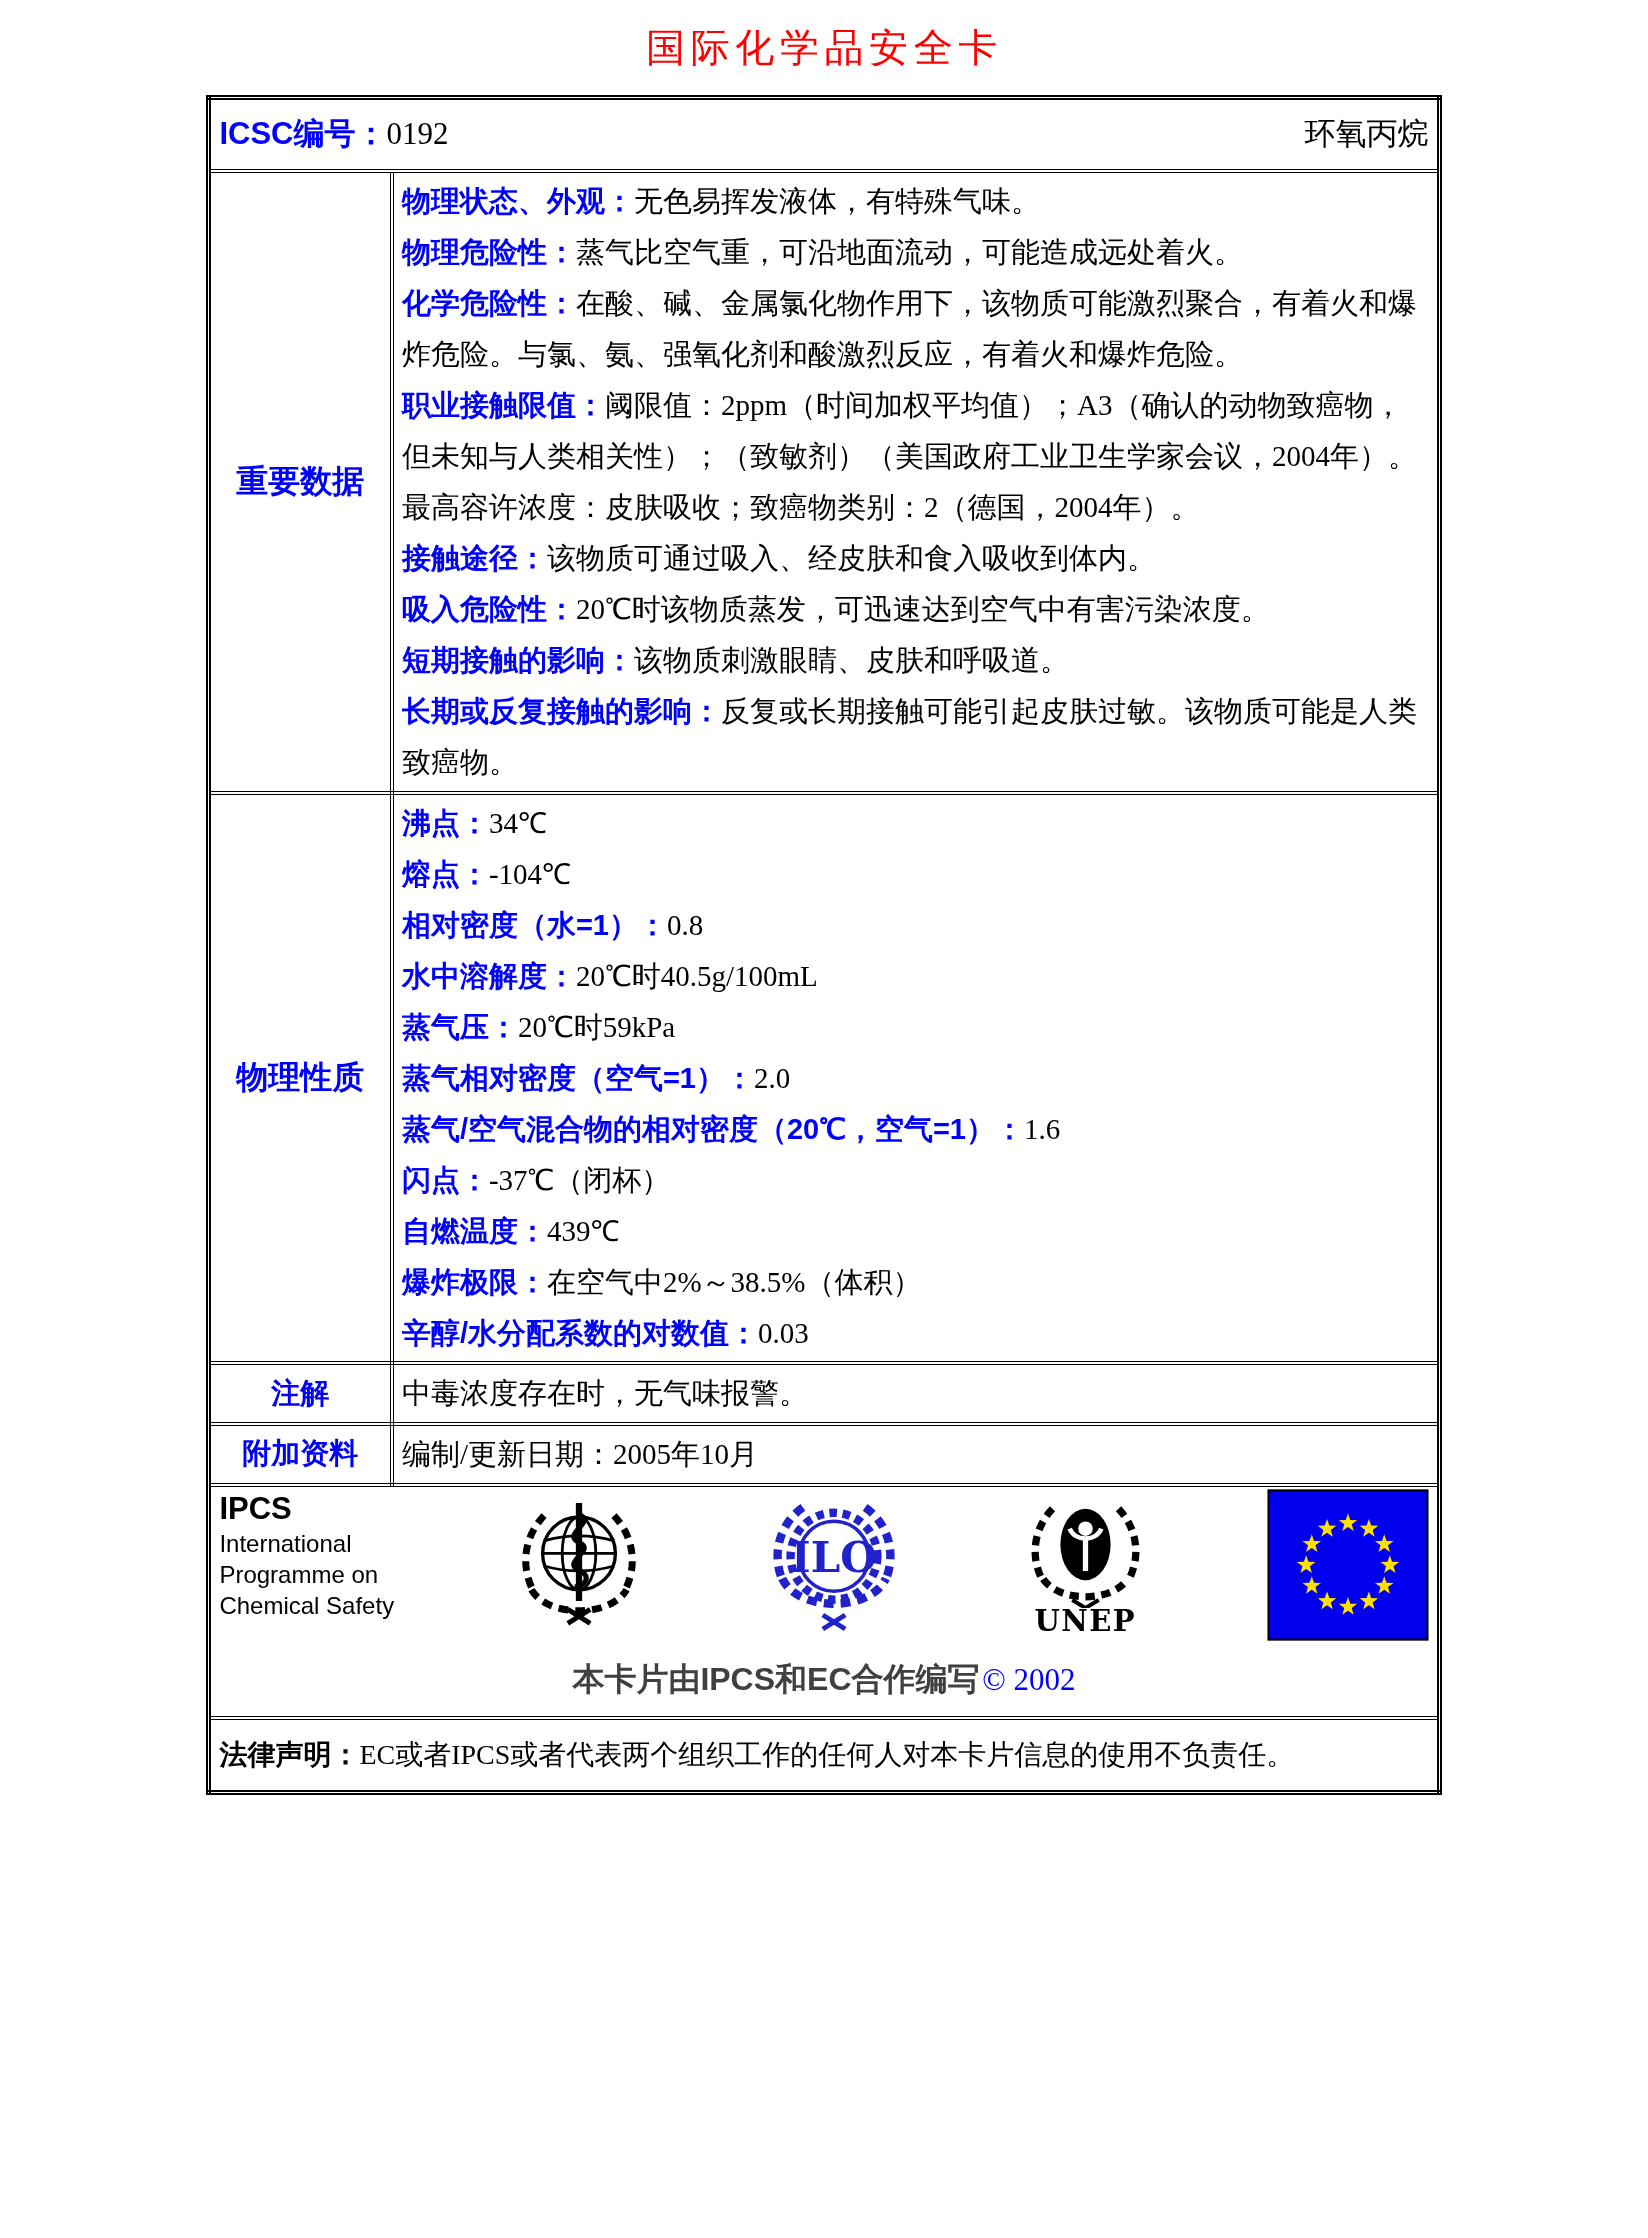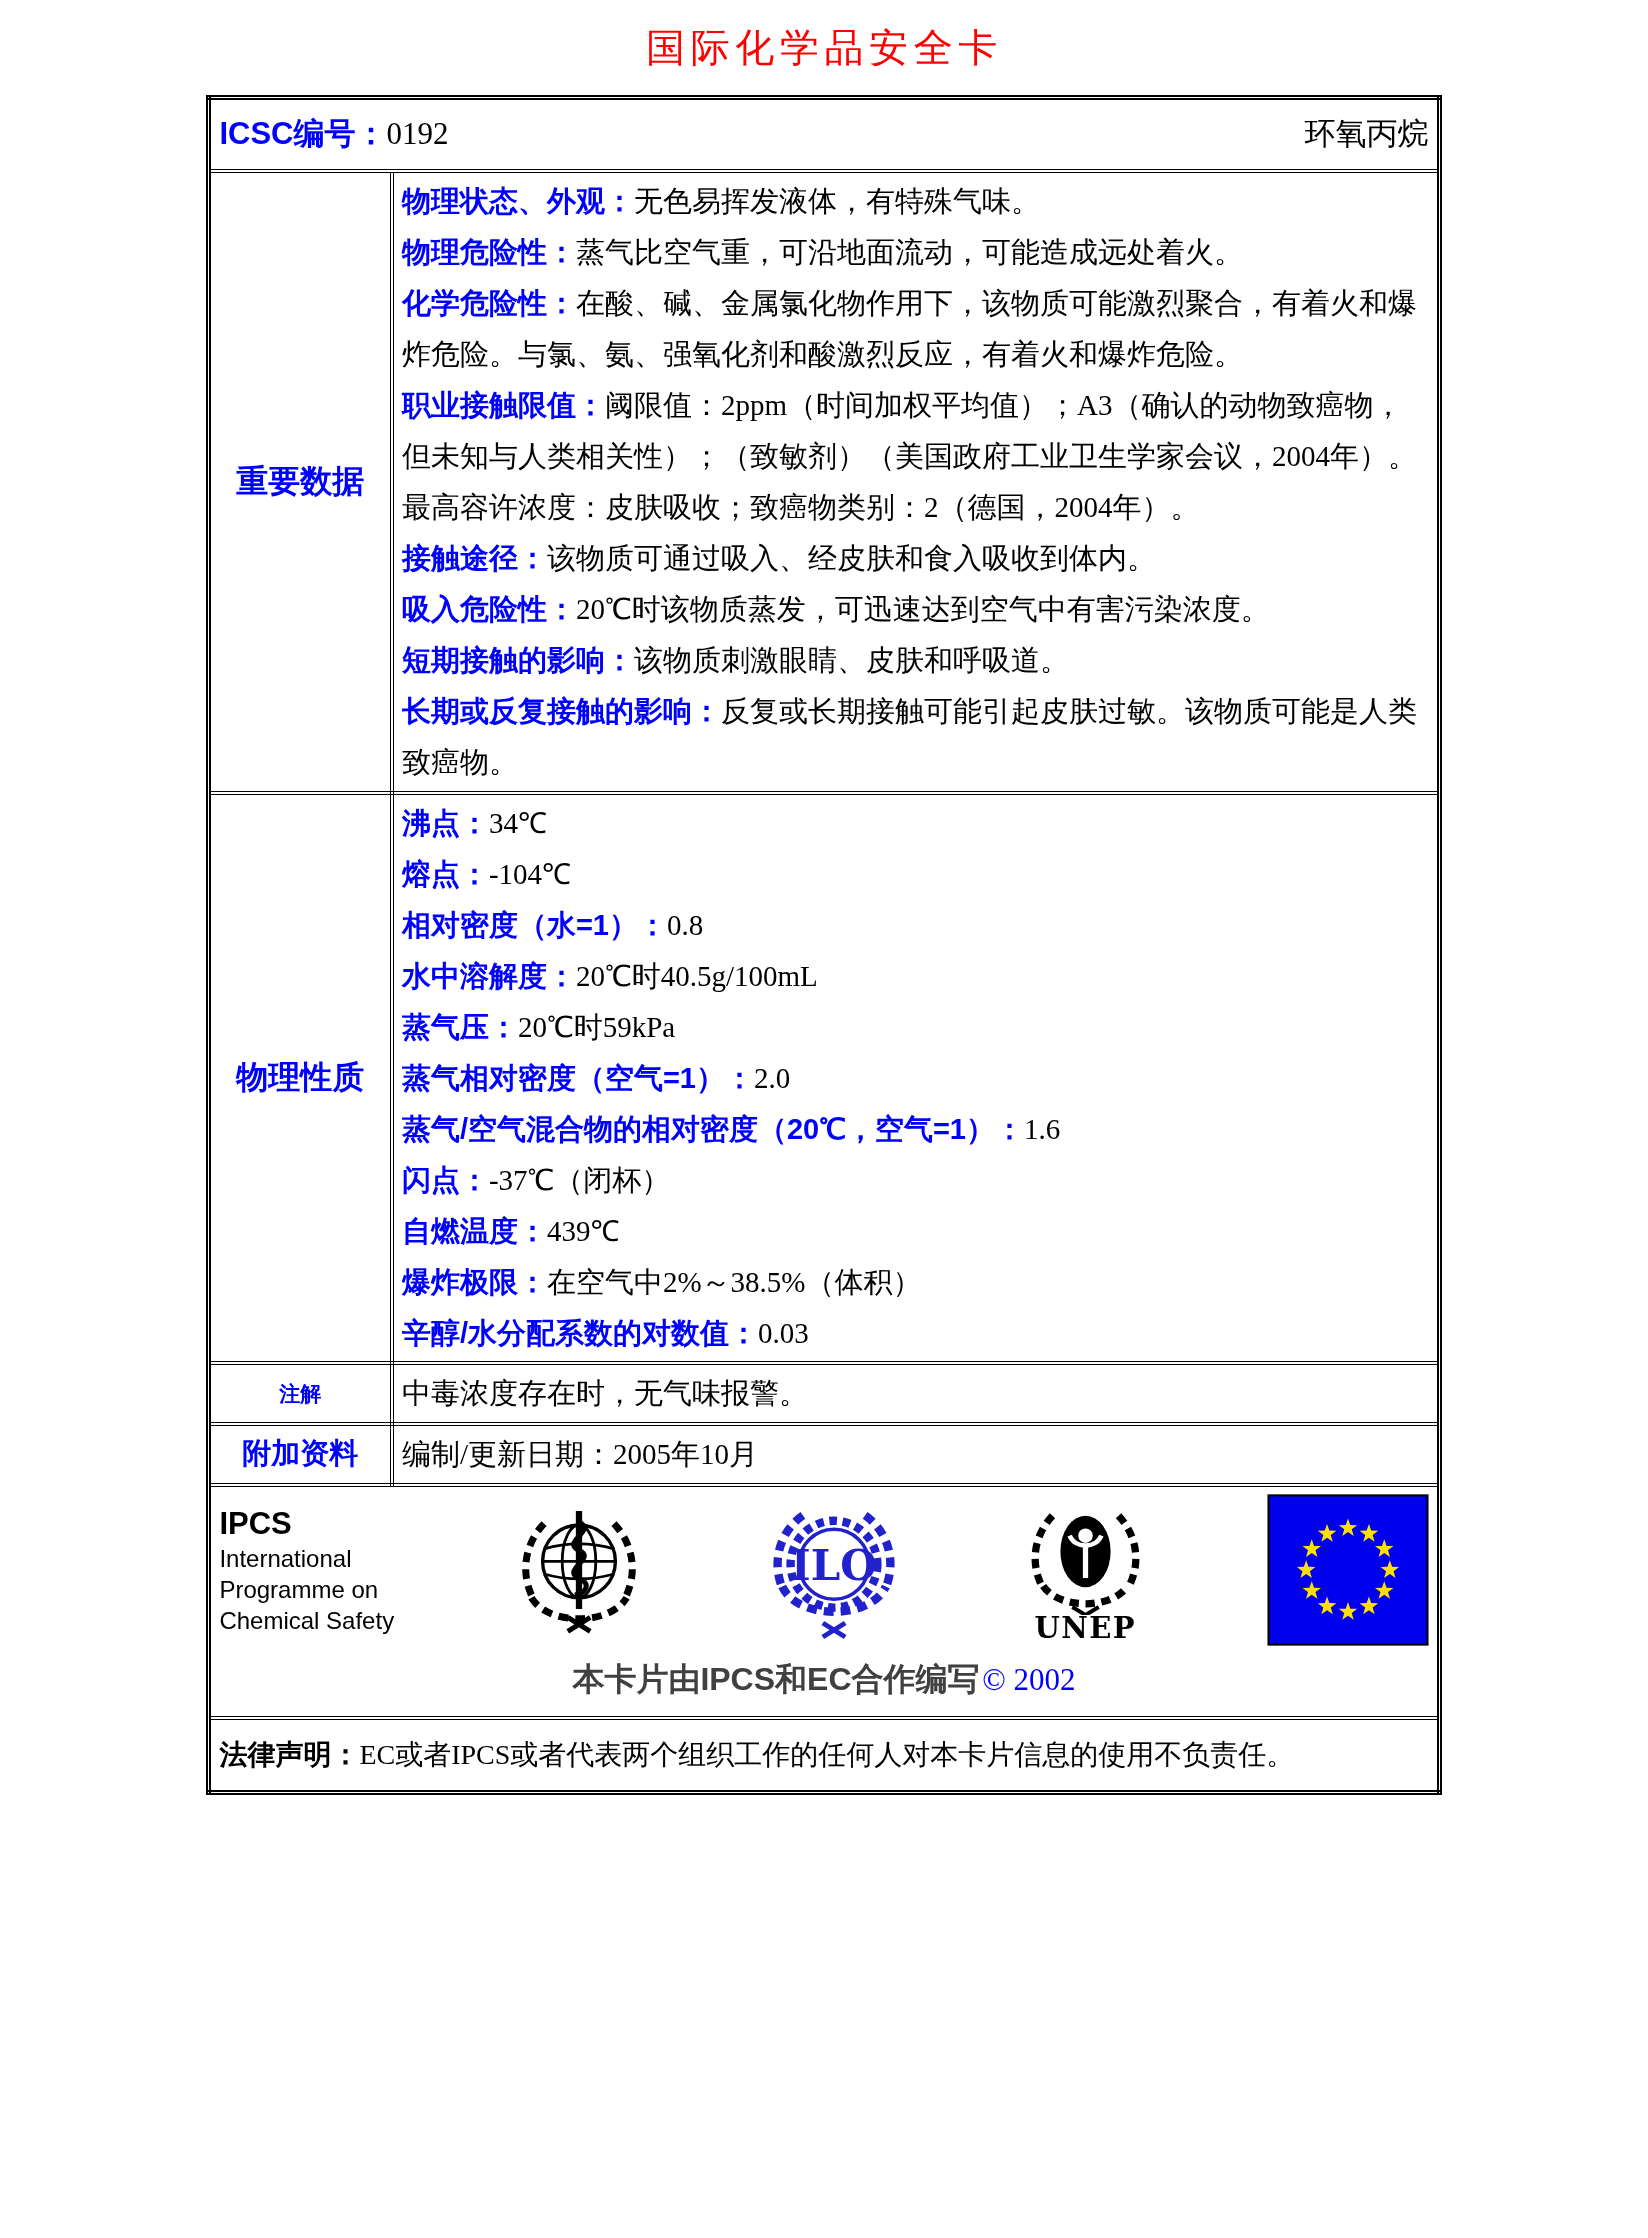--- a/index.html
+++ b/index.html
@@ -29,24 +29,24 @@
   .hdr-cell{height:64px;}
   .hdr-flex{display:flex;justify-content:space-between;align-items:center;font-size:31px;}
   .hdr-left{white-space:nowrap;}
   .blue-lbl{
     color:#0000FF;font-weight:bold;
     font-family:"Liberation Sans",sans-serif;
   }
   .content-cell{font-size:29px;line-height:51px;padding:5.6px 11.2px;}
   .content-cell p{margin:0;}
   .env-cell{height:82px;}
-  .note-cell{height:49px;font-size:21px;margin-left:16px;}
+  .note-cell{height:49px;font-size:29px;margin-left:16px;}
   .addl-cell{height:45px;font-size:29px;}
   .logos-cell{padding:9.8px 21px 4.2px 21px;}
-  .logos-row{display:flex;align-items:center;justify-content:space-between;height:162px;}
+  .logos-row{display:flex;justify-content:space-between;height:162px;}
   .ipcs-block{font-family:"Liberation Sans",sans-serif;line-height:31px;font-size:24px;}
   .ipcs-title{font-size:31px;font-weight:bold;line-height:39px;}
   .logo{display:block;}
   .unep-wrap{text-align:center;}
   .unep-word{font-family:"DejaVu Serif",serif;font-weight:bold;font-size:29px;letter-spacing:1.4px;margin-top:-4.2px;}
   .caption-row{text-align:center;padding:7px 0 11.2px 0;}
   .caption-main{
     color:#404040;font-weight:bold;font-size:32px;
     font-family:"Liberation Sans",sans-serif;
   }

